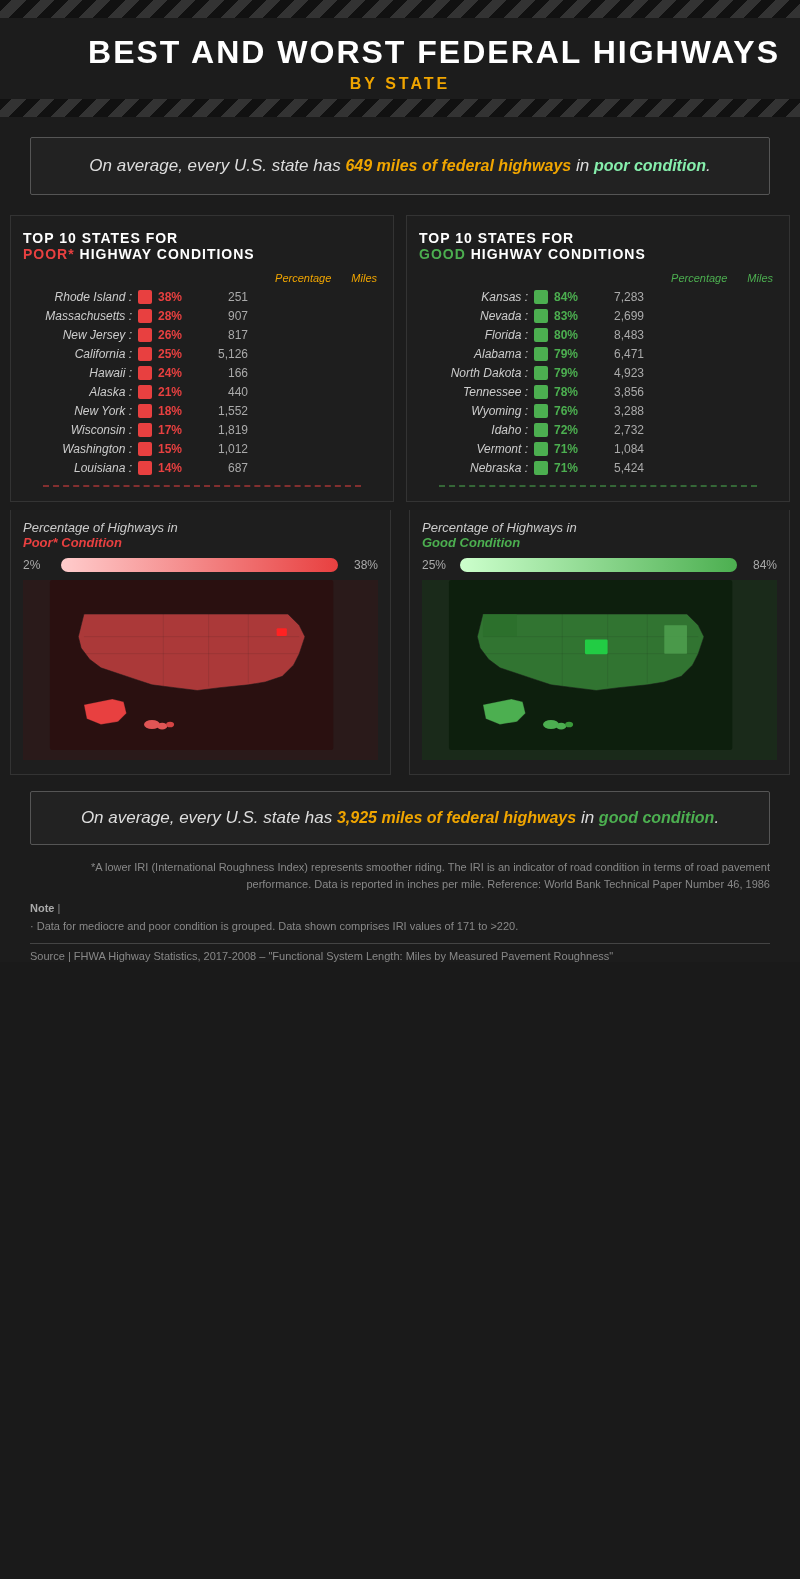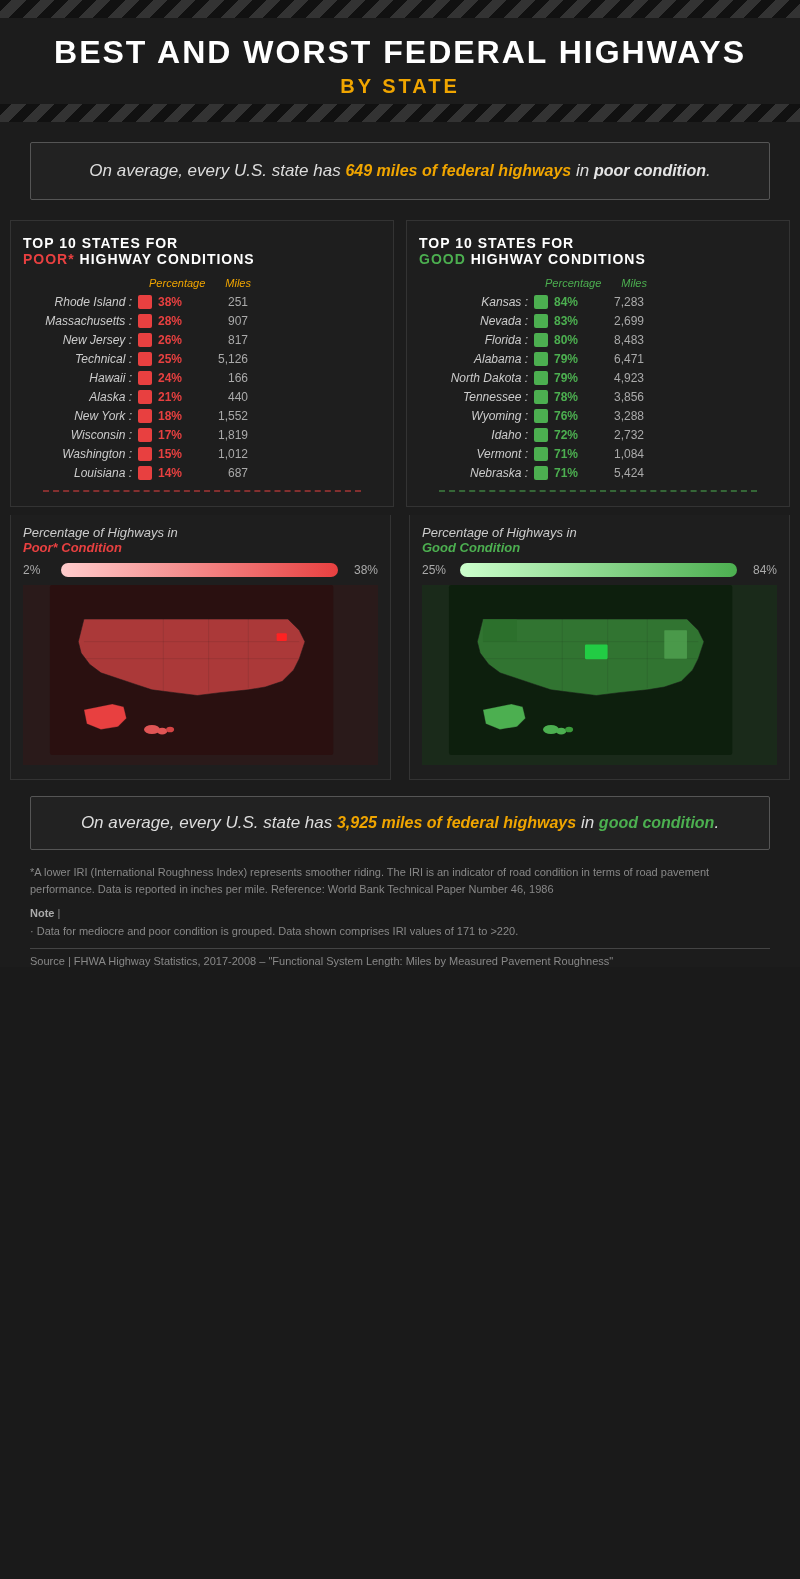--- a/index.html
+++ b/index.html
@@ -31,24 +31,25 @@
       text-align: center;
     }
 
     .main-title {
       font-size: 32px;
       font-weight: 900;
       letter-spacing: 2px;
       color: #ffffff;
       text-transform: uppercase;
       font-family: 'Arial Black', Arial, sans-serif;
+      text-align: right;
     }
 
     .sub-title {
-      font-size: 20px;
+      font-size: 16px;
       font-weight: bold;
       letter-spacing: 3px;
       color: #f0a500;
       margin-top: 4px;
       text-transform: uppercase;
     }
 
     
     .avg-box {
       margin: 20px 30px;
@@ -66,21 +67,21 @@
     }
 
     .avg-box .avg-number {
       color: #f0a500;
       font-weight: bold;
       font-style: italic;
       text-align: center;
     }
 
     .avg-box .avg-condition {
-      color: #e5e5e5;
+      color: #86efac;
       font-weight: bold;
       font-style: italic;
     }
 
     .avg-box.good .avg-condition {
       color: #4caf50;
     }
 
     
     .two-col {
@@ -109,21 +110,21 @@
     .col-title .poor-word {
       color: #e84040;
     }
 
     .col-title .good-word {
       color: #4caf50;
     }
 
     .col-headers {
       display: flex;
-      justify-content: center;
+      justify-content: flex-end;
       font-size: 11px;
       color: #f0a500;
       margin-bottom: 6px;
       padding-right: 4px;
       font-style: italic;
       gap: 20px;
     }
 
     .col-headers.good-headers {
       color: #4caf50;
@@ -276,20 +277,21 @@
       font-size: 17px;
       color: #ddd;
       font-style: italic;
     }
 
     .footnote {
       margin: 10px 30px 6px;
       font-size: 11px;
       color: #888;
       line-height: 1.5;
+      text-align: right;
     }
 
     .note-section {
       margin: 8px 30px;
       font-size: 11px;
       color: #888;
       line-height: 1.6;
     }
 
     .note-section .note-label {
@@ -367,21 +369,21 @@
       </div>
       <div class="state-row">
         <span class="state-name">New Jersey :</span>
         <div class="bar-container">
           <div class="bar-icon poor"></div>
           <span class="pct-label">26%</span>
           <span class="miles-label">817</span>
         </div>
       </div>
       <div class="state-row">
-        <span class="state-name">Technical :</span>
+        <span class="state-name">California :</span>
         <div class="bar-container">
           <div class="bar-icon poor"></div>
           <span class="pct-label">25%</span>
           <span class="miles-label">5,126</span>
         </div>
       </div>
       <div class="state-row">
         <span class="state-name">Hawaii :</span>
         <div class="bar-container">
           <div class="bar-icon poor"></div>

